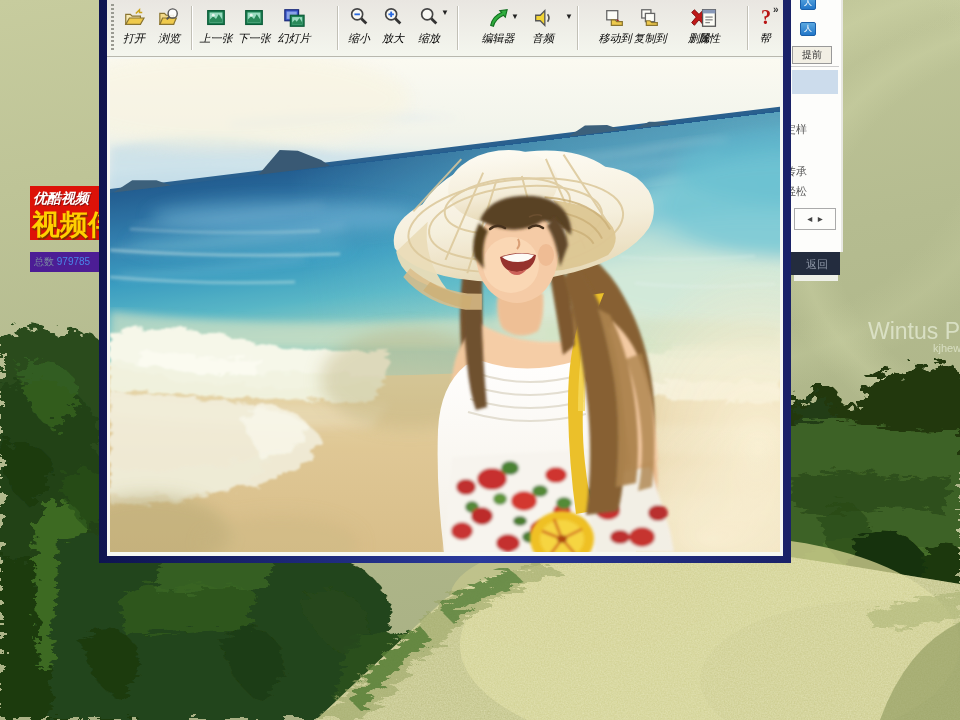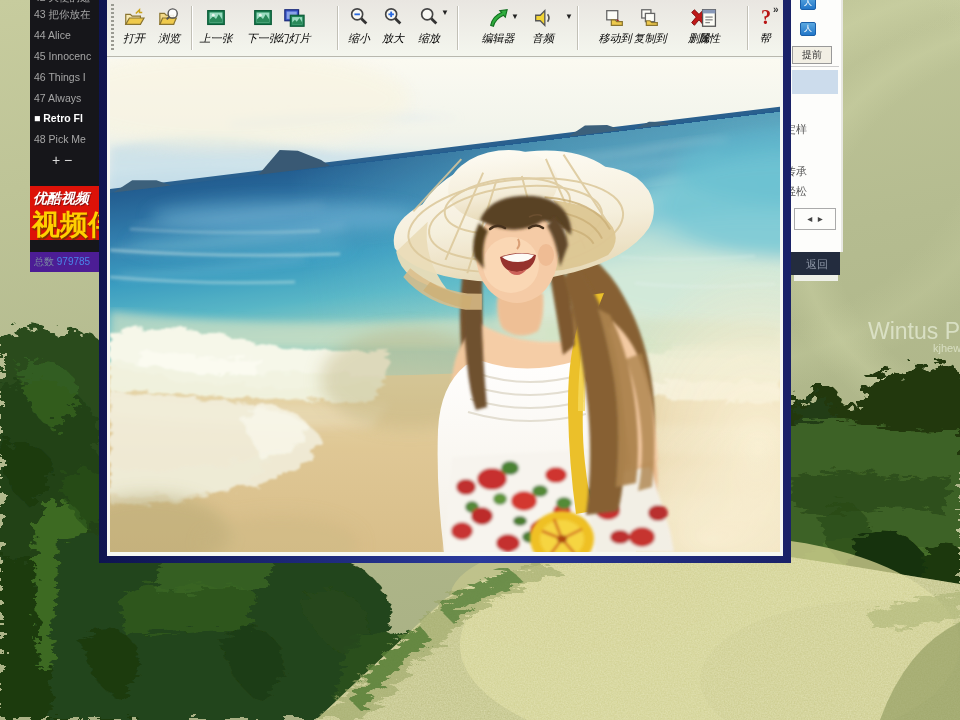--- a/index.html
+++ b/index.html
@@ -131,31 +131,20 @@
     <path d="M870,612 q30,-10 60,-14 l30,-8 l0,30 q-50,4 -88,10 Z" fill="#a2ad6c" opacity="0.45" filter="url(#leaf2)"></path>
 
     <g filter="url(#leaf2)" opacity="0.7">
       <path d="M440,610 q30,-30 70,-40 l14,12 q-44,12 -72,40 Z" fill="#4f7c34"></path>
       <path d="M350,700 q30,-46 70,-74 l12,14 q-44,30 -70,72 Z" fill="#47742c"></path>
 
     </g>
     </svg>
   </div>
 
-  <div id="playlist">
-    <div class="row" style="top:-9px">42 天使的翅</div>
-    <div class="row" style="top:8px">43 把你放在</div>
-    <div class="row" style="top:29px">44 Alice</div>
-    <div class="row" style="top:50px">45 Innocenc</div>
-    <div class="row" style="top:71px">46 Things I</div>
-    <div class="row" style="top:92px">47 Always</div>
-    <div class="row cur" style="top:112px">■ Retro Fl</div>
-    <div class="row" style="top:133px">48 Pick Me</div>
-    <div class="row" style="top:152px;left:22px;font-size:14px;color:#ddd">+ −</div>
-  </div>
   <div id="adband">
     <div id="adline1">优酷视频</div>
     <div id="adline2">视频伴</div>
   </div>
   <div id="numbar"><span style="margin-left:4px;color:#7a8aa0">总数</span> 979785</div>
 
   <div id="rpanel">
     <div class="bicon" style="top:-4px">人</div>
     <div class="bicon" style="top:22px">人</div>
     <div id="rtab">提前</div>
@@ -195,21 +184,21 @@
         <div class="tsep" style="left:84px"></div>
         <div class="tbtn" style="left:90px;width:38px">
             <span class="ic"><svg width="22" height="22" viewBox="0 0 24 24">
                 <rect x="3" y="4" width="18" height="15" fill="#1e8254" stroke="#0c5c38" stroke-width="1.4"></rect>
                 <rect x="5" y="6" width="14" height="11" fill="#9adbc0"></rect>
                 <path d="M5,14 l4,-4 l3,3 l3,-5 l4,6 l0,3 l-14,0 Z" fill="#2a8a5a"></path>
                 <circle cx="9" cy="9" r="1.6" fill="#e8f6ee"></circle>
               </svg></span>
             <span class="lb">上一张</span>
           </div>
-        <div class="tbtn" style="left:137px;width:38px">
+        <div class="tbtn" style="left:128px;width:38px">
             <span class="ic"><svg width="22" height="22" viewBox="0 0 24 24">
                 <rect x="3" y="4" width="18" height="15" fill="#1e8254" stroke="#0c5c38" stroke-width="1.4"></rect>
                 <rect x="5" y="6" width="14" height="11" fill="#9adbc0"></rect>
                 <path d="M5,14 l4,-4 l3,3 l3,-5 l4,6 l0,3 l-14,0 Z" fill="#2a8a5a"></path>
                 <circle cx="9" cy="9" r="1.6" fill="#e8f6ee"></circle>
               </svg></span>
             <span class="lb">下一张</span>
           </div>
         <div class="tbtn" style="left:168px;width:38px">
             <span class="ic"><svg width="22" height="22" viewBox="0 0 24 24">

